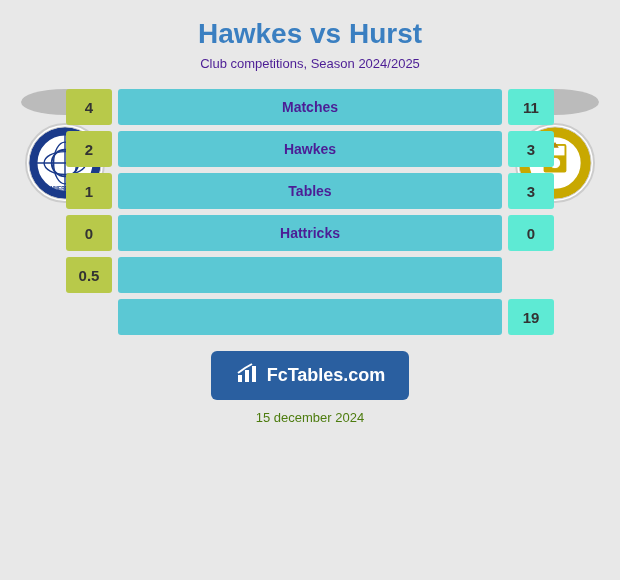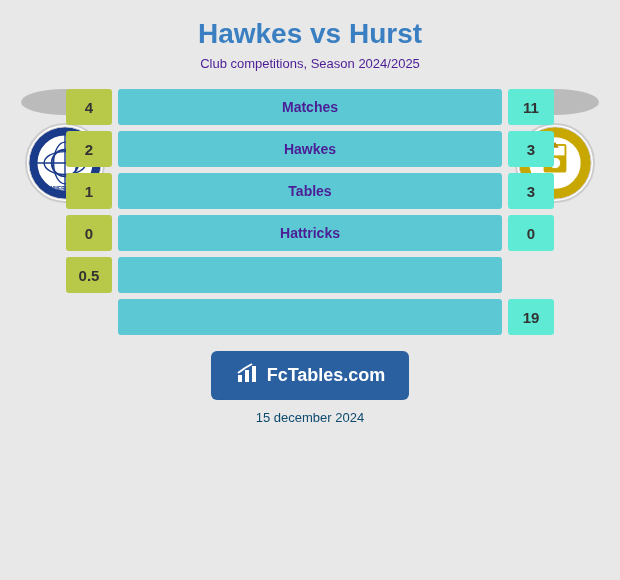--- a/index.html
+++ b/index.html
@@ -169,21 +169,21 @@
       color: white;
     }
 
     .fctables-text span {
       color: #ffffff;
     }
 
     .date-text {
       margin-top: 10px;
       font-size: 13px;
-      color: #0c4a6e;
+      color: #4d7c0f;
     }
   </style>
 </head>
 <body>
 
 <div class="container">
   <div class="title">Hawkes vs Hurst</div>
   <div class="subtitle">Club competitions, Season 2024/2025</div>
 
   <div class="middle-section">

